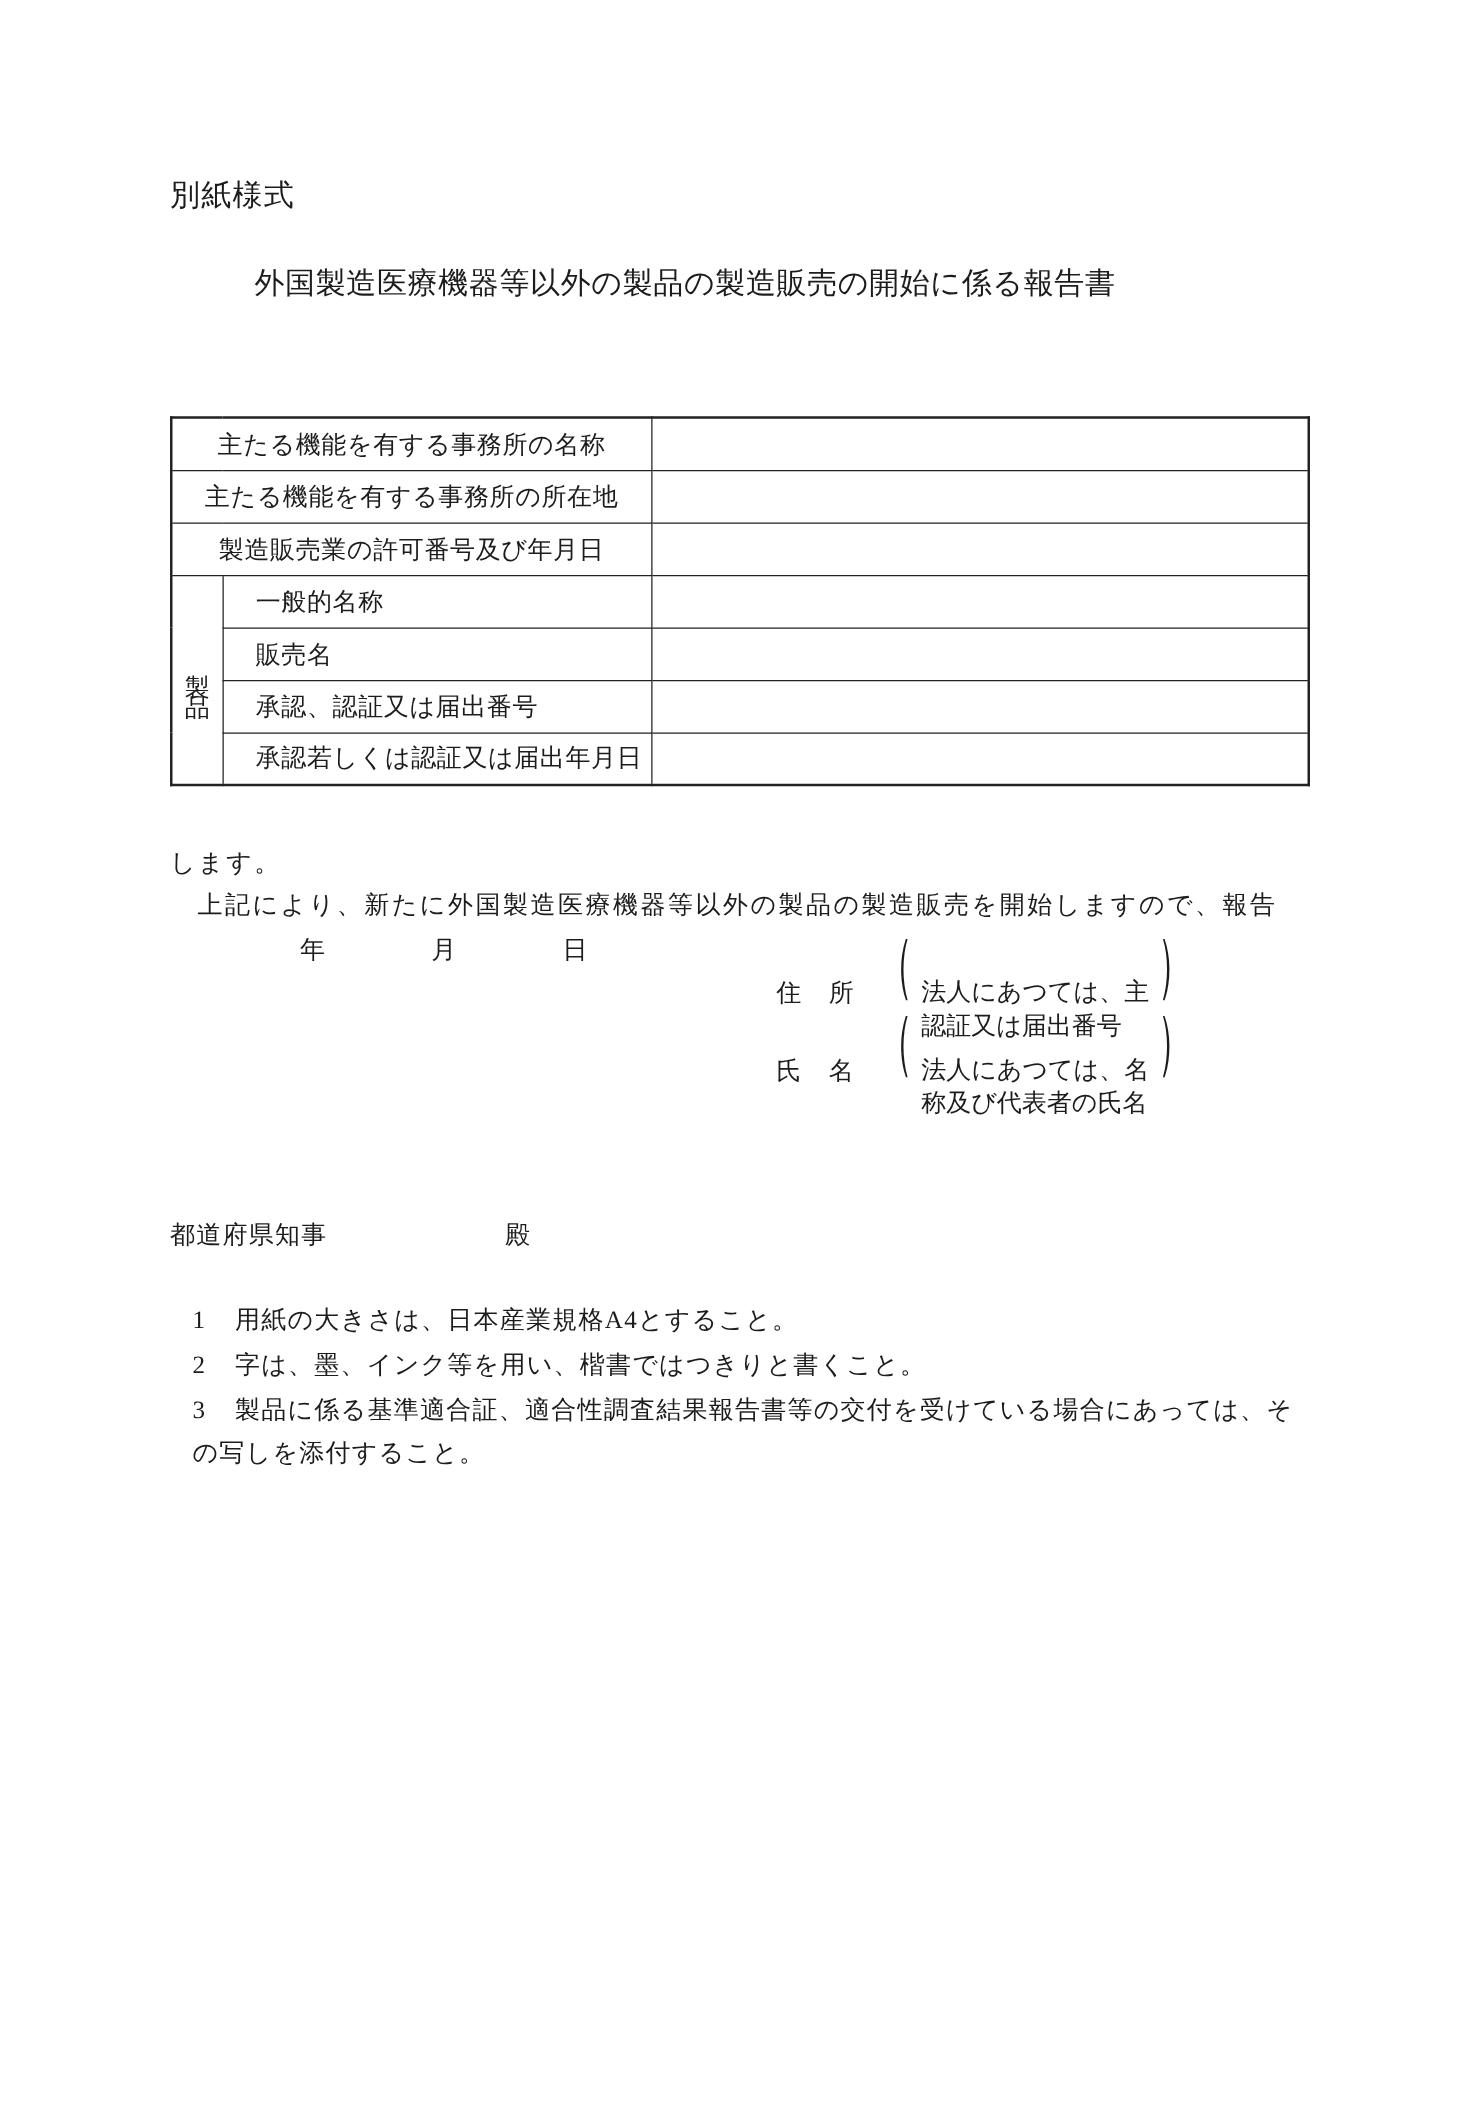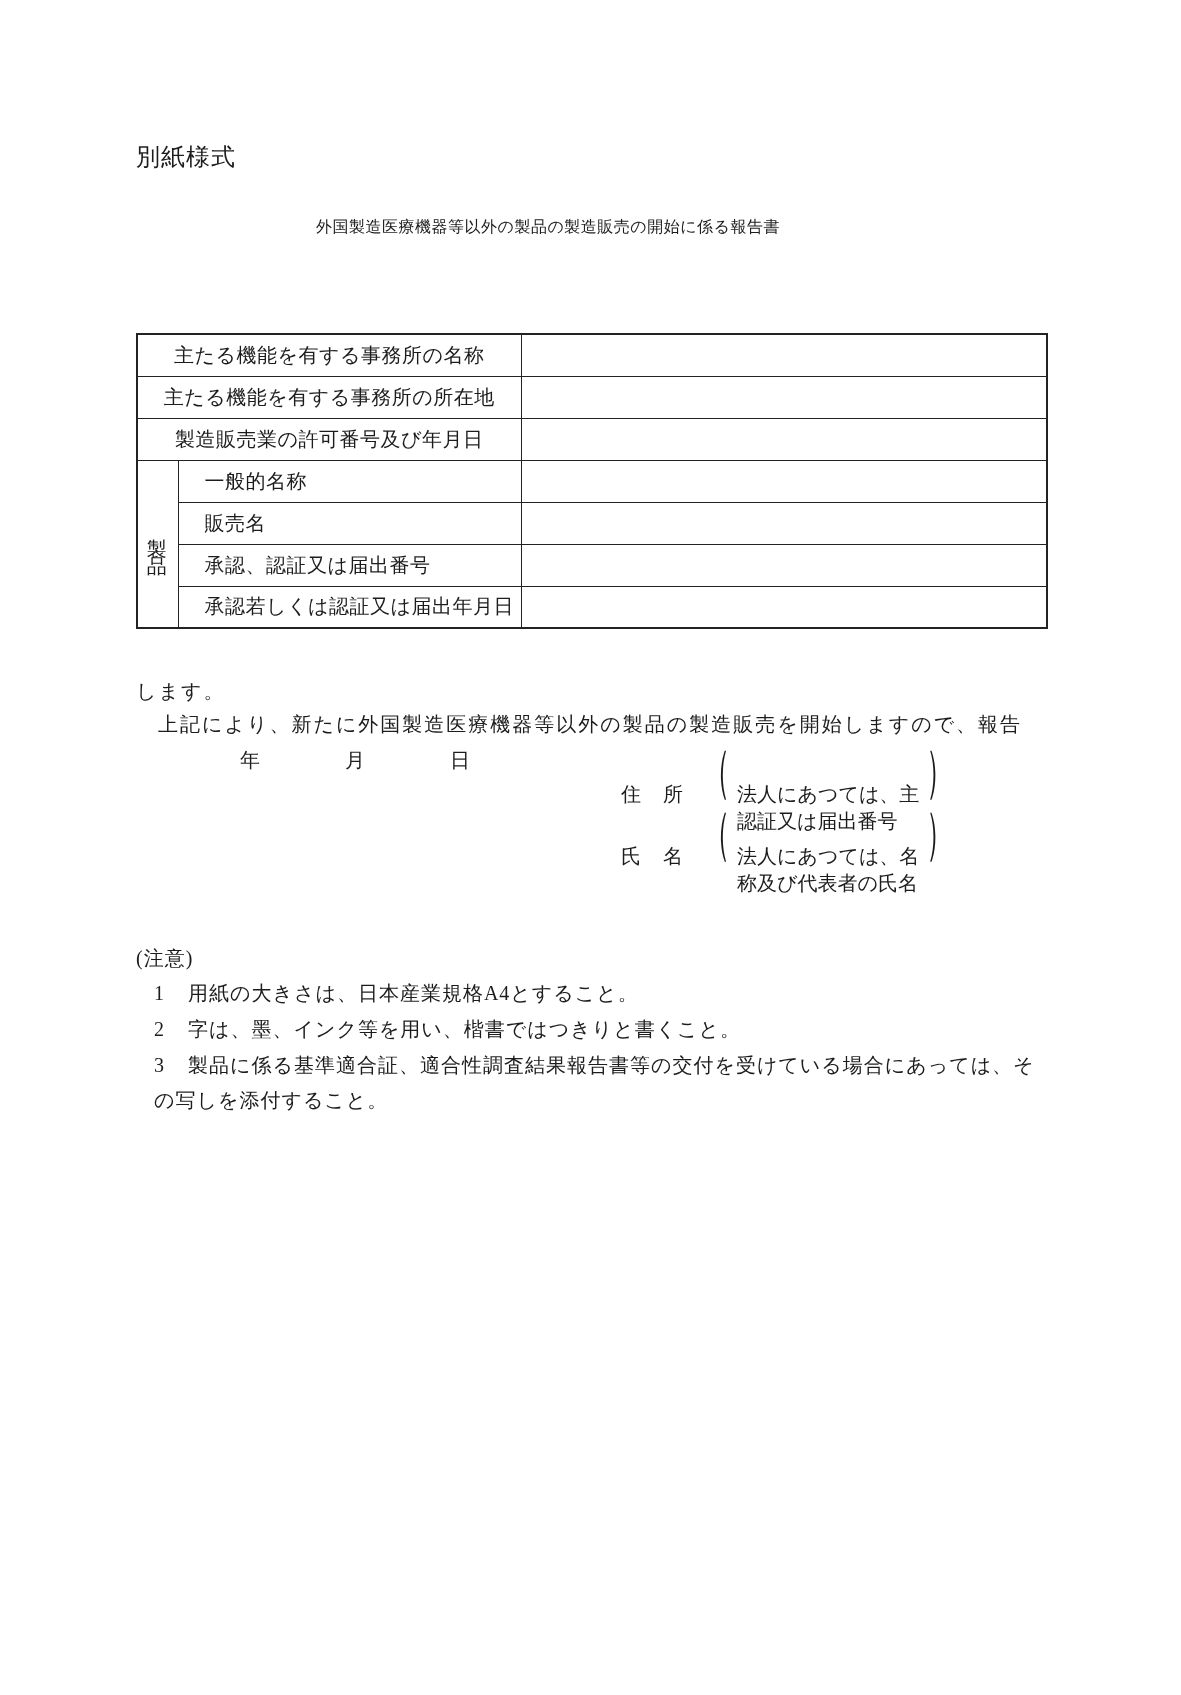--- a/index.html
+++ b/index.html
@@ -12,21 +12,21 @@
     font-family:"Liberation Serif","DejaVu Serif",serif;
     color:#1c1c1c;
     font-size:20px;
     overflow:hidden;
   }
   .form-label { font-size:24px; line-height:28px; letter-spacing:1px; }
   .doc-title {
     margin-top:42px;
     text-align:center;
     padding-right:85px;
-    font-size:16px;
+    font-size:24px;
     line-height:28px;
     letter-spacing:0.5px;
     white-space:nowrap;
   }
   table.form-table {
     margin-top:92px;
     border-collapse:collapse;
     table-layout:fixed;
     width:910px;
     border:2px solid #222;
@@ -146,23 +146,25 @@
       <span class="sig-label">氏　名</span>
       <span class="paren">（</span>
       <span class="sig-note">
         <span>法人にあつては、名</span><br>
         <span>称及び代表者の氏名</span>
       </span>
       <span class="paren">）</span>
     </div>
   </div>
 
+  <div class="addressee">
+    <span>都道府県知事</span><span class="addr-suffix">殿</span>
+  </div>
 
   <div class="notes">
-    <div class="notes-heading">(注意)</div>
     <div class="note">
       <span class="note-num">1</span><span>用紙の大きさは、日本産業規格A4とすること。</span>
     </div>
     <div class="note">
       <span class="note-num">2</span><span>字は、墨、インク等を用い、楷書ではつきりと書くこと。</span>
     </div>
     <div class="note">
       <span class="note-num">3</span><span>製品に係る基準適合証、適合性調査結果報告書等の交付を受けている場合にあっては、その写しを添付すること。</span>
     </div>
   </div>

